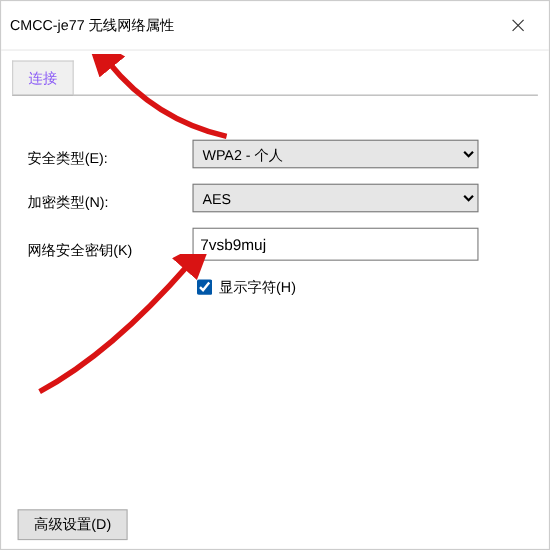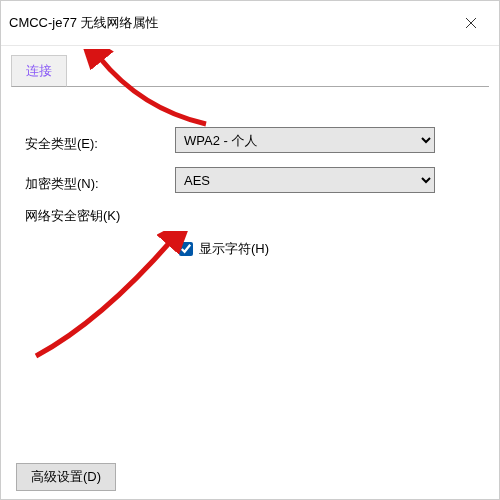--- a/index.html
+++ b/index.html
@@ -56,20 +56,23 @@
     <div class="row">
       <div class="label">加密类型(N):</div>
       <div class="field">
         <select class="combo">
           <option>AES</option>
         </select>
       </div>
     </div>
     <div class="row">
       <div class="label">网络安全密钥(K)</div>
+      <div class="field">
+        <input class="textfield" type="text" value="7vsb9muj" style="">
+      </div>
     </div>
     <div class="checkbox-row">
       <input type="checkbox" checked="" style="">
       <span>显示字符(H)</span>
     </div>
   </div>
 
   <div class="advanced">
     <button>高级设置(D)</button>
   </div>

